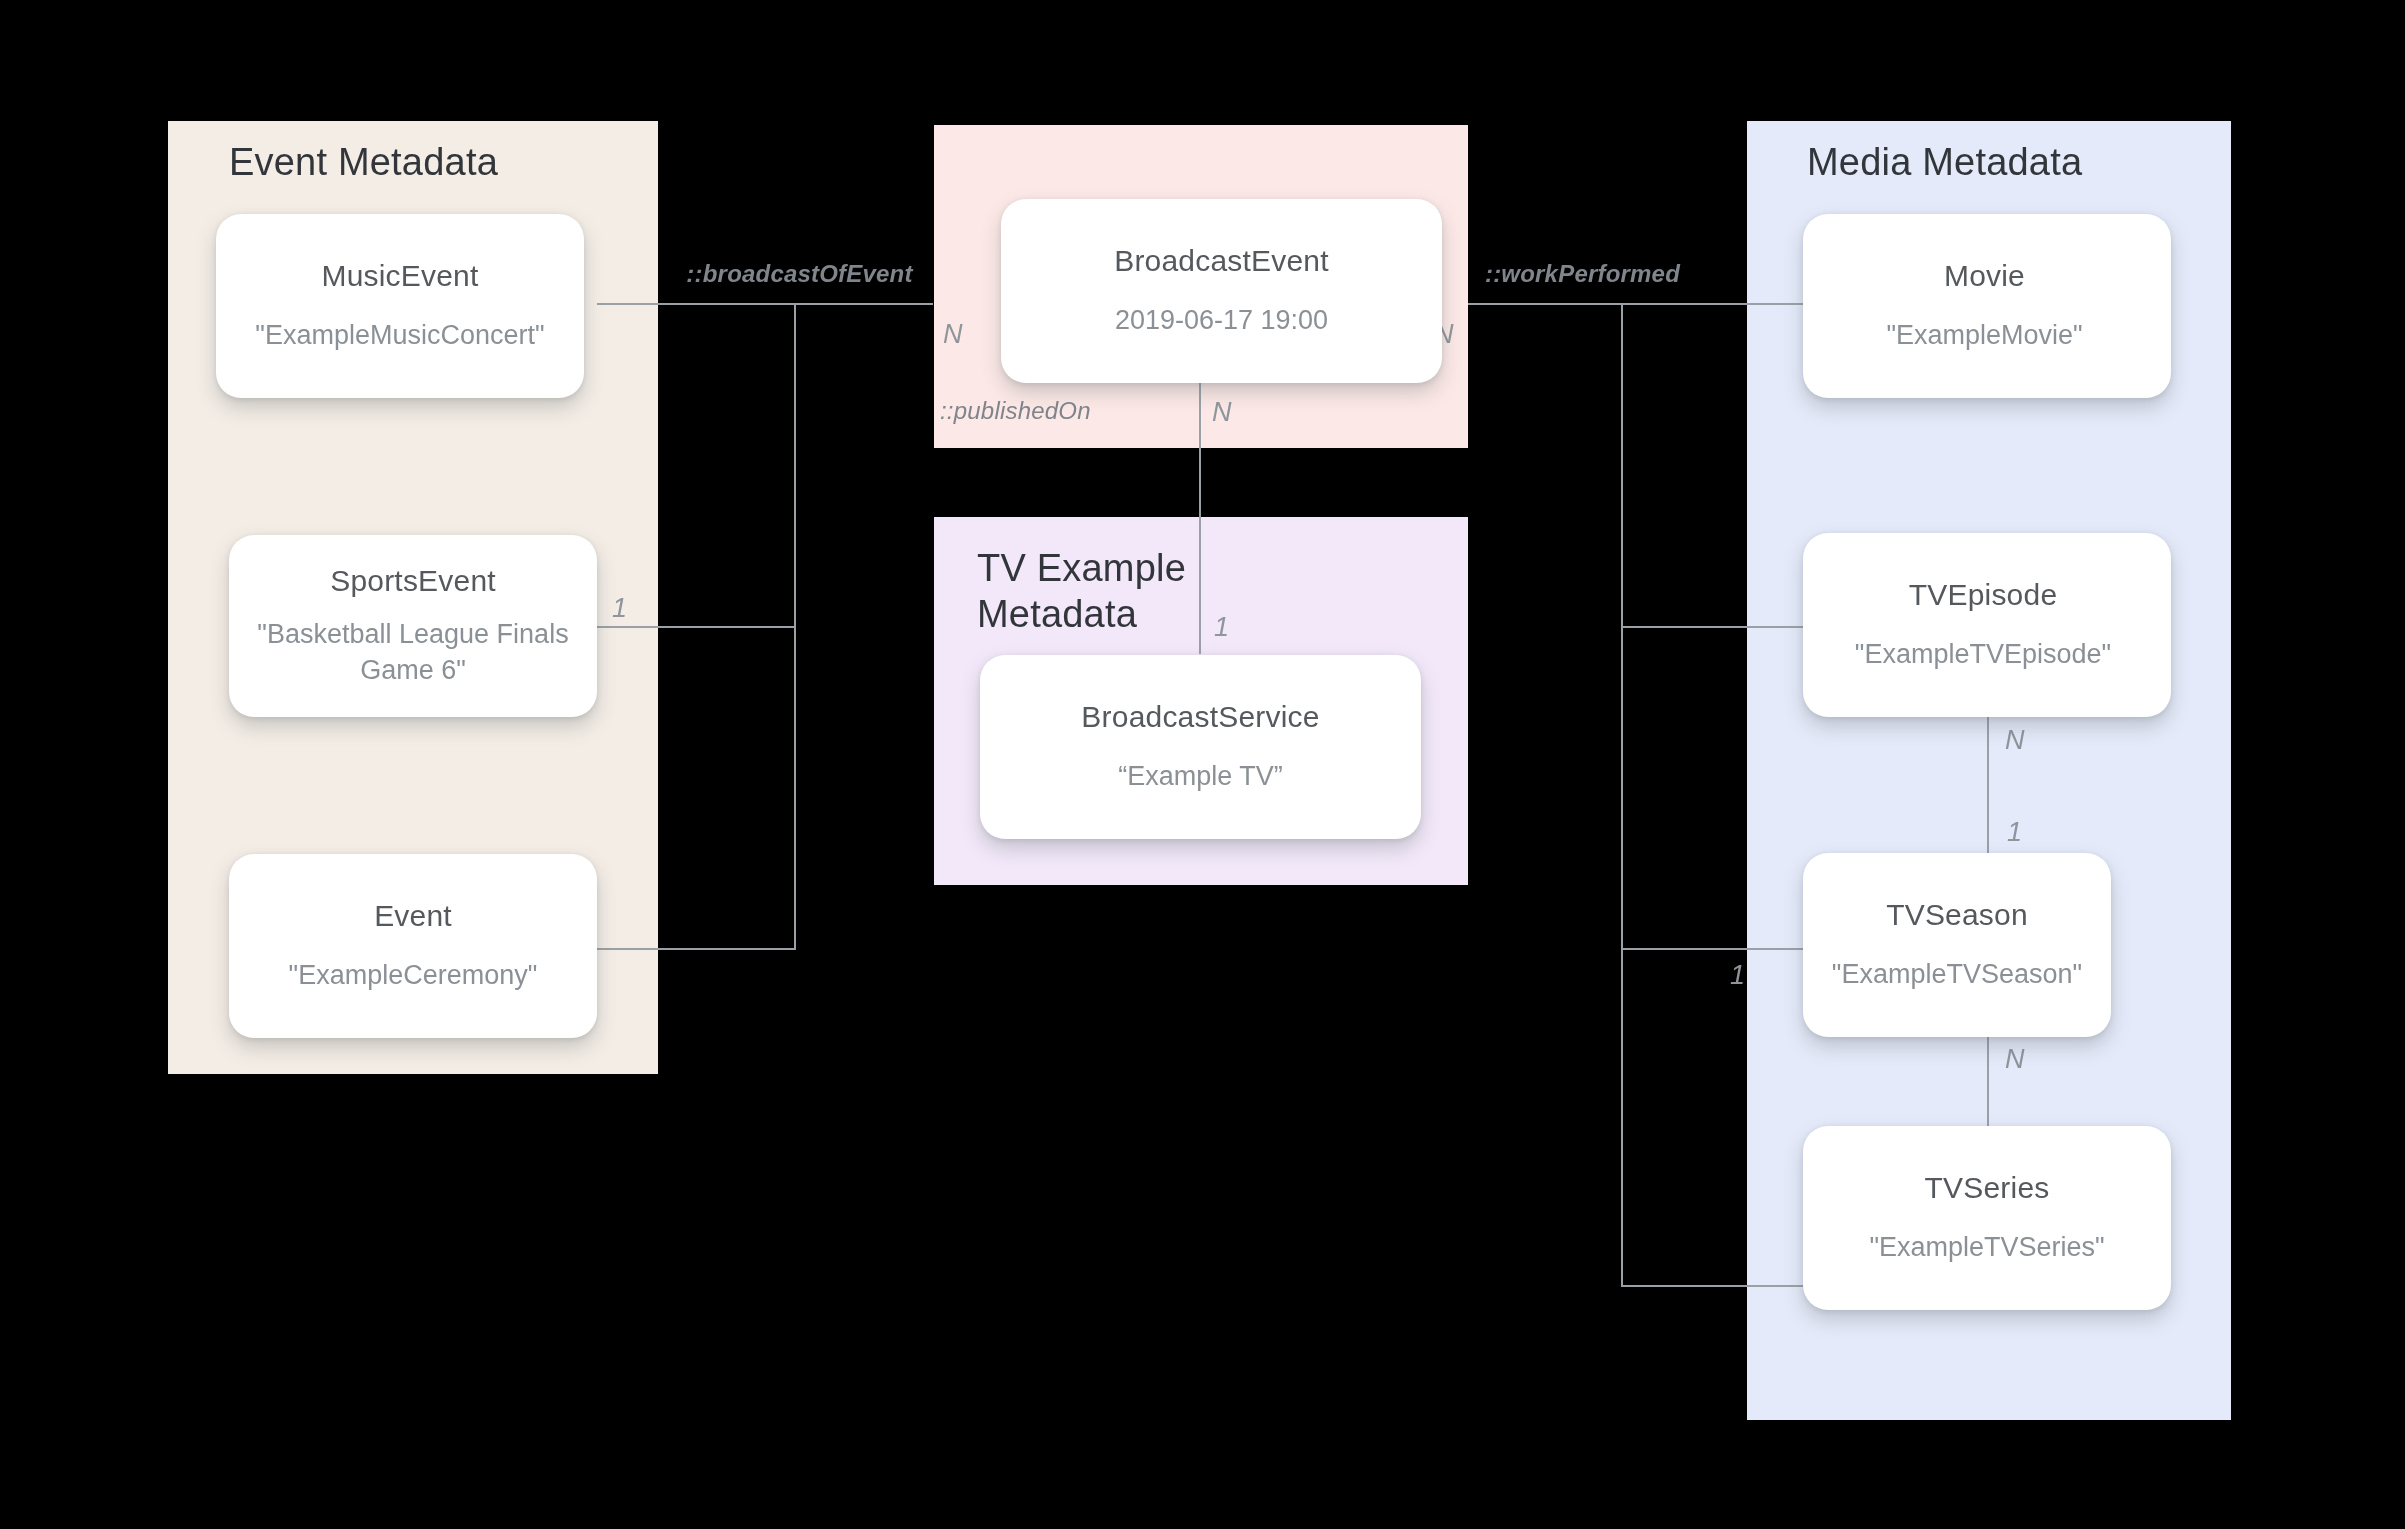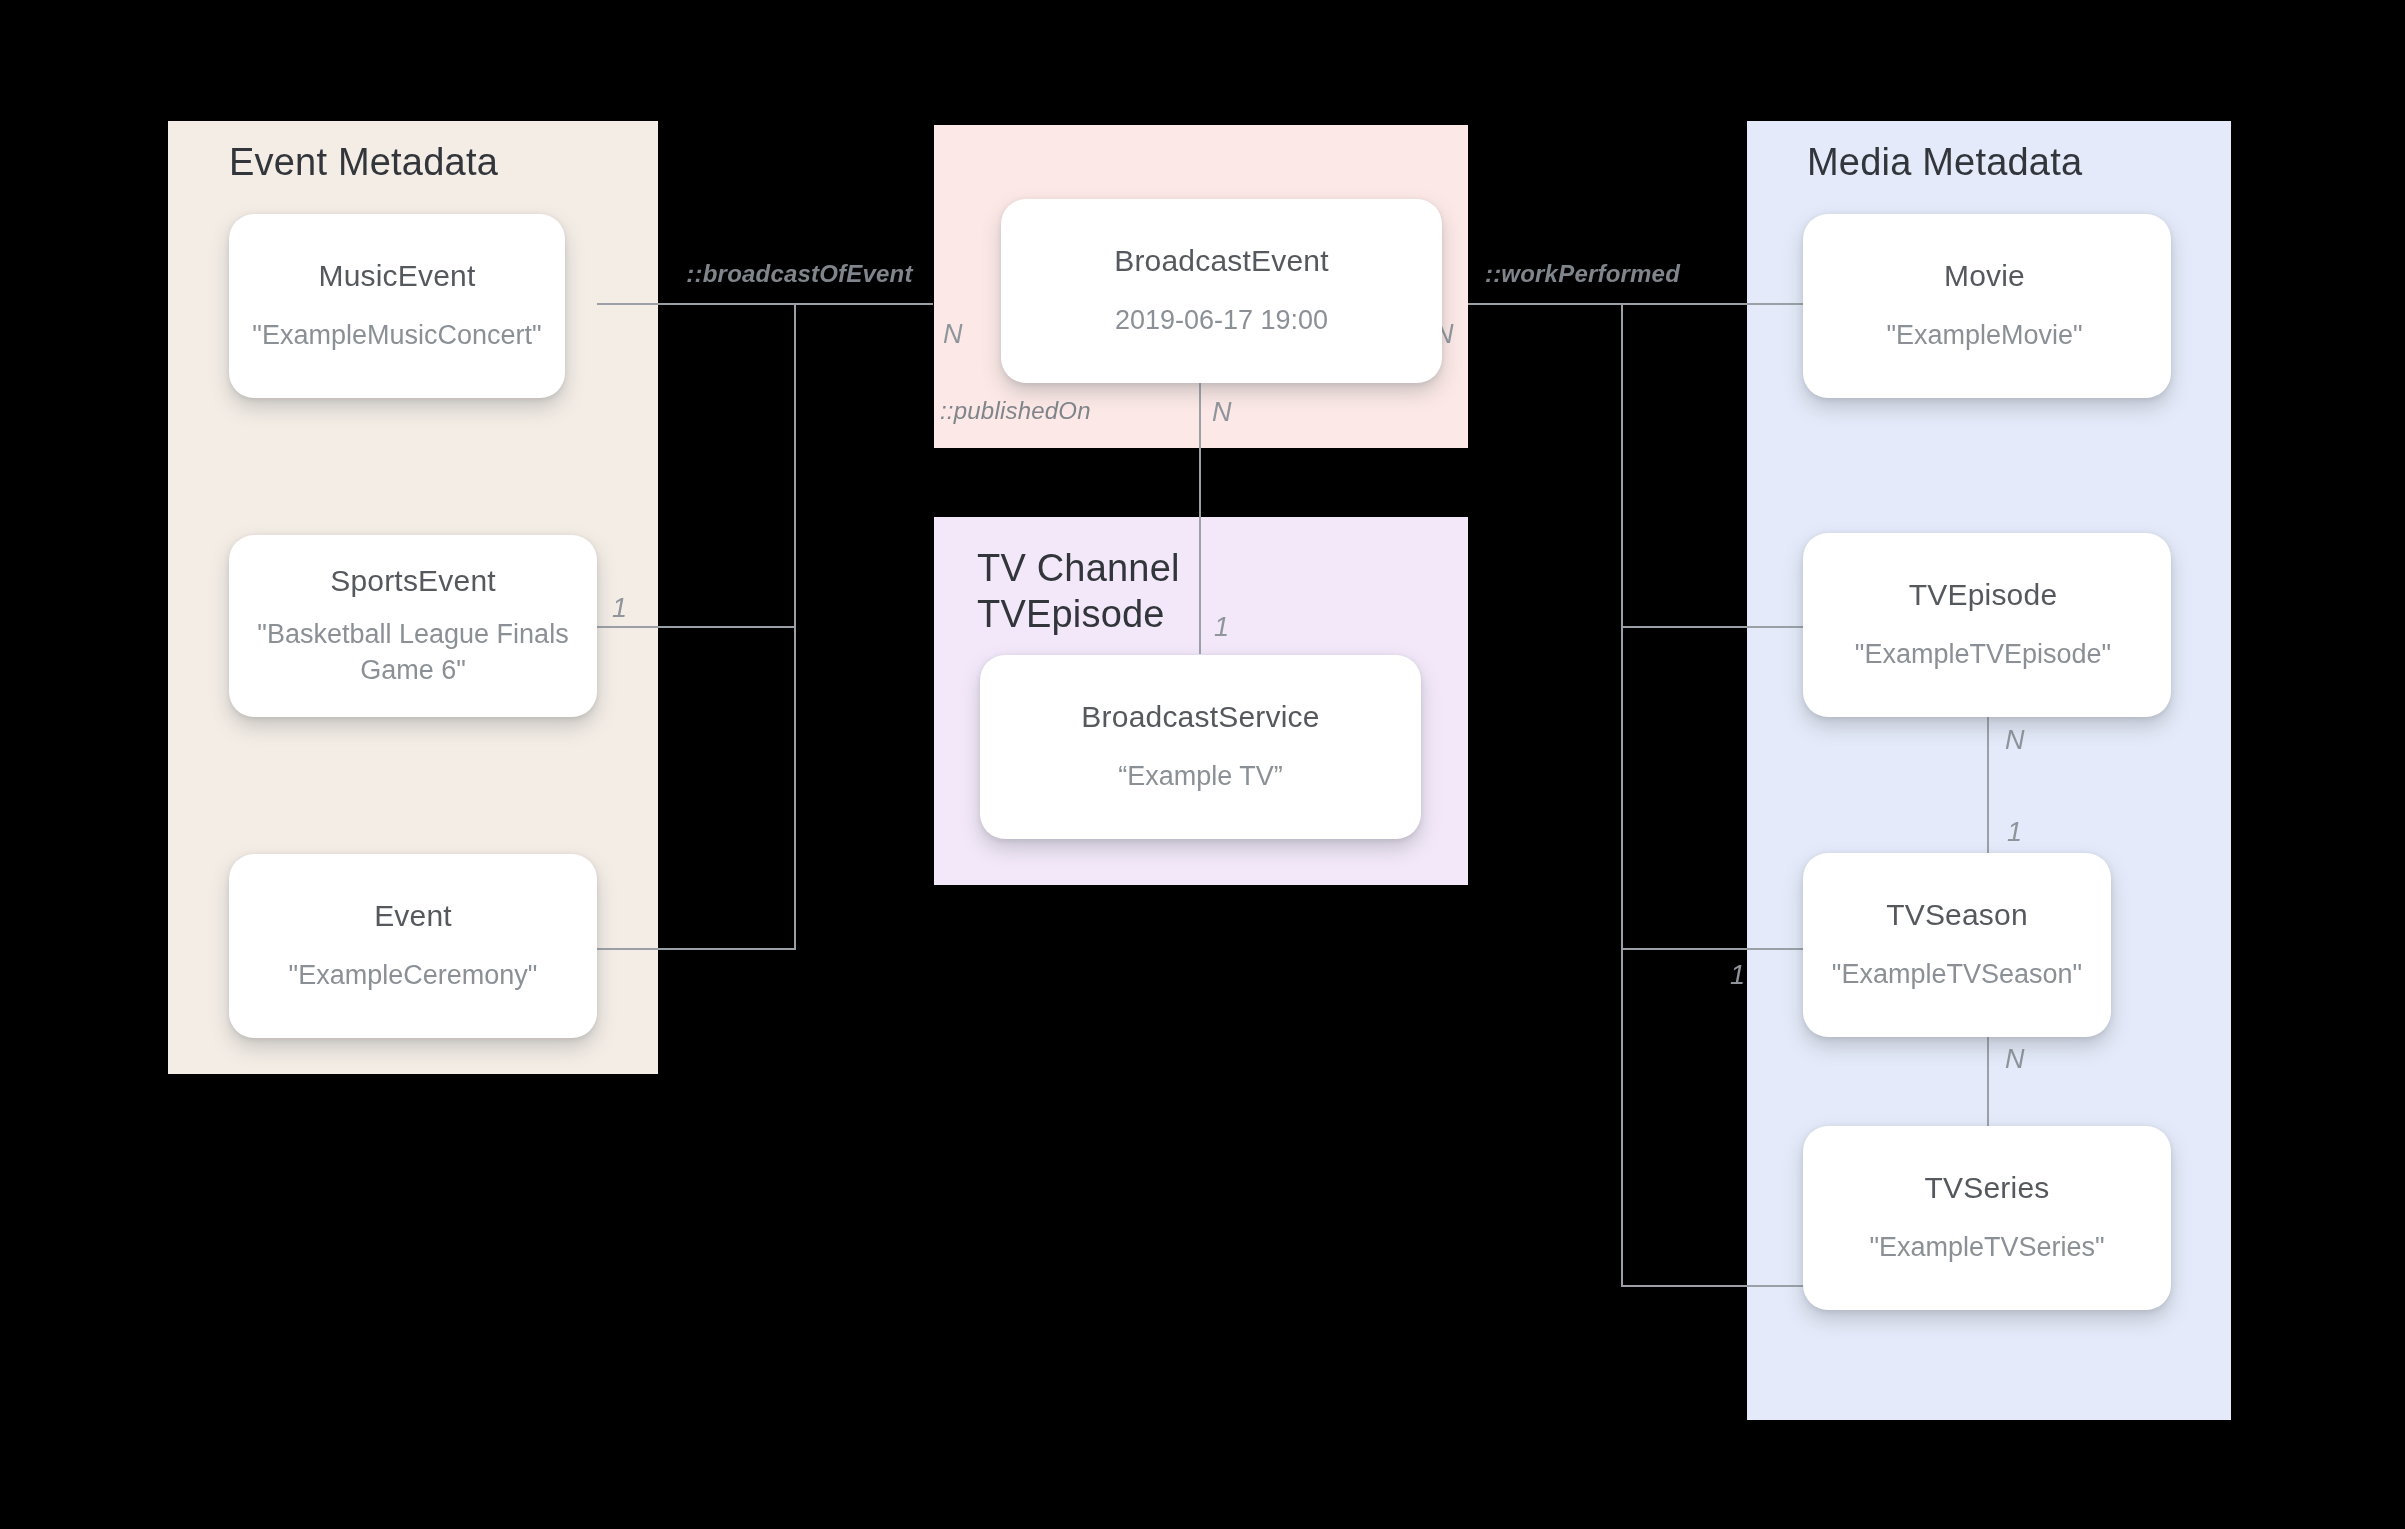--- a/index.html
+++ b/index.html
@@ -38,21 +38,21 @@
 <body>
 
 <div class="stage">
 
   <div class="panel" style="left:168px;top:121px;width:490px;height:953px;background:#F4EDE6;"></div>
   <div class="panel" style="left:934px;top:125px;width:534px;height:323px;background:#FCE9E7;"></div>
   <div class="panel" style="left:934px;top:517px;width:534px;height:368px;background:#F2E8F9;"></div>
   <div class="panel" style="left:1747px;top:121px;width:484px;height:1299px;background:#E4EAF9;"></div>
 
   <div class="panel-title" style="left:229px;top:139px;">Event Metadata</div>
-  <div class="panel-title" style="left:977px;top:545px;width:315px;">TV Channel TVEpisode</div>
+  <div class="panel-title" style="left:977px;top:545px;width:315px;">TV Example Metadata</div>
   <div class="panel-title" style="left:1807px;top:139px;">Media Metadata</div>
 
   <div class="line h" style="left:597px;top:303px;width:336px;"></div>
   <div class="line h" style="left:597px;top:626px;width:199px;"></div>
   <div class="line h" style="left:597px;top:948px;width:199px;"></div>
   <div class="line v" style="left:794px;top:303px;height:647px;"></div>
 
   <div class="line h" style="left:1468px;top:303px;width:335px;"></div>
   <div class="line v" style="left:1621px;top:303px;height:984px;"></div>
   <div class="line h" style="left:1621px;top:626px;width:184px;"></div>
@@ -71,21 +71,21 @@
   <div class="card-label" style="left:1434px;top:319px;">N</div>
   <div class="card-label" style="left:1212px;top:397px;">N</div>
   <div class="card-label" style="left:612px;top:593px;">1</div>
   <div class="card-label" style="left:1214px;top:612px;">1</div>
   <div class="card-label ta-r" style="left:1730px;top:960px;width:57px;">1</div>
   <div class="card-label" style="left:2005px;top:725px;">N</div>
   <div class="card-label" style="left:2007px;top:817px;">1</div>
   <div class="card-label" style="left:2005px;top:1044px;">N</div>
   <div class="card-label" style="left:2007px;top:1152px;">1</div>
 
-  <div class="card" style="left:229px;top:214px;width:336px;height:184px;">
+  <div class="card" style="left:216px;top:214px;width:368px;height:184px;">
     <div class="card-type">MusicEvent</div>
     <div class="card-name">"ExampleMusicConcert"</div>
   </div>
 
   <div class="card" style="left:229px;top:535px;width:368px;height:182px;gap:19px;">
     <div class="card-type">SportsEvent</div>
     <div class="card-name">"Basketball League Finals Game 6"</div>
   </div>
 
   <div class="card" style="left:229px;top:854px;width:368px;height:184px;">

